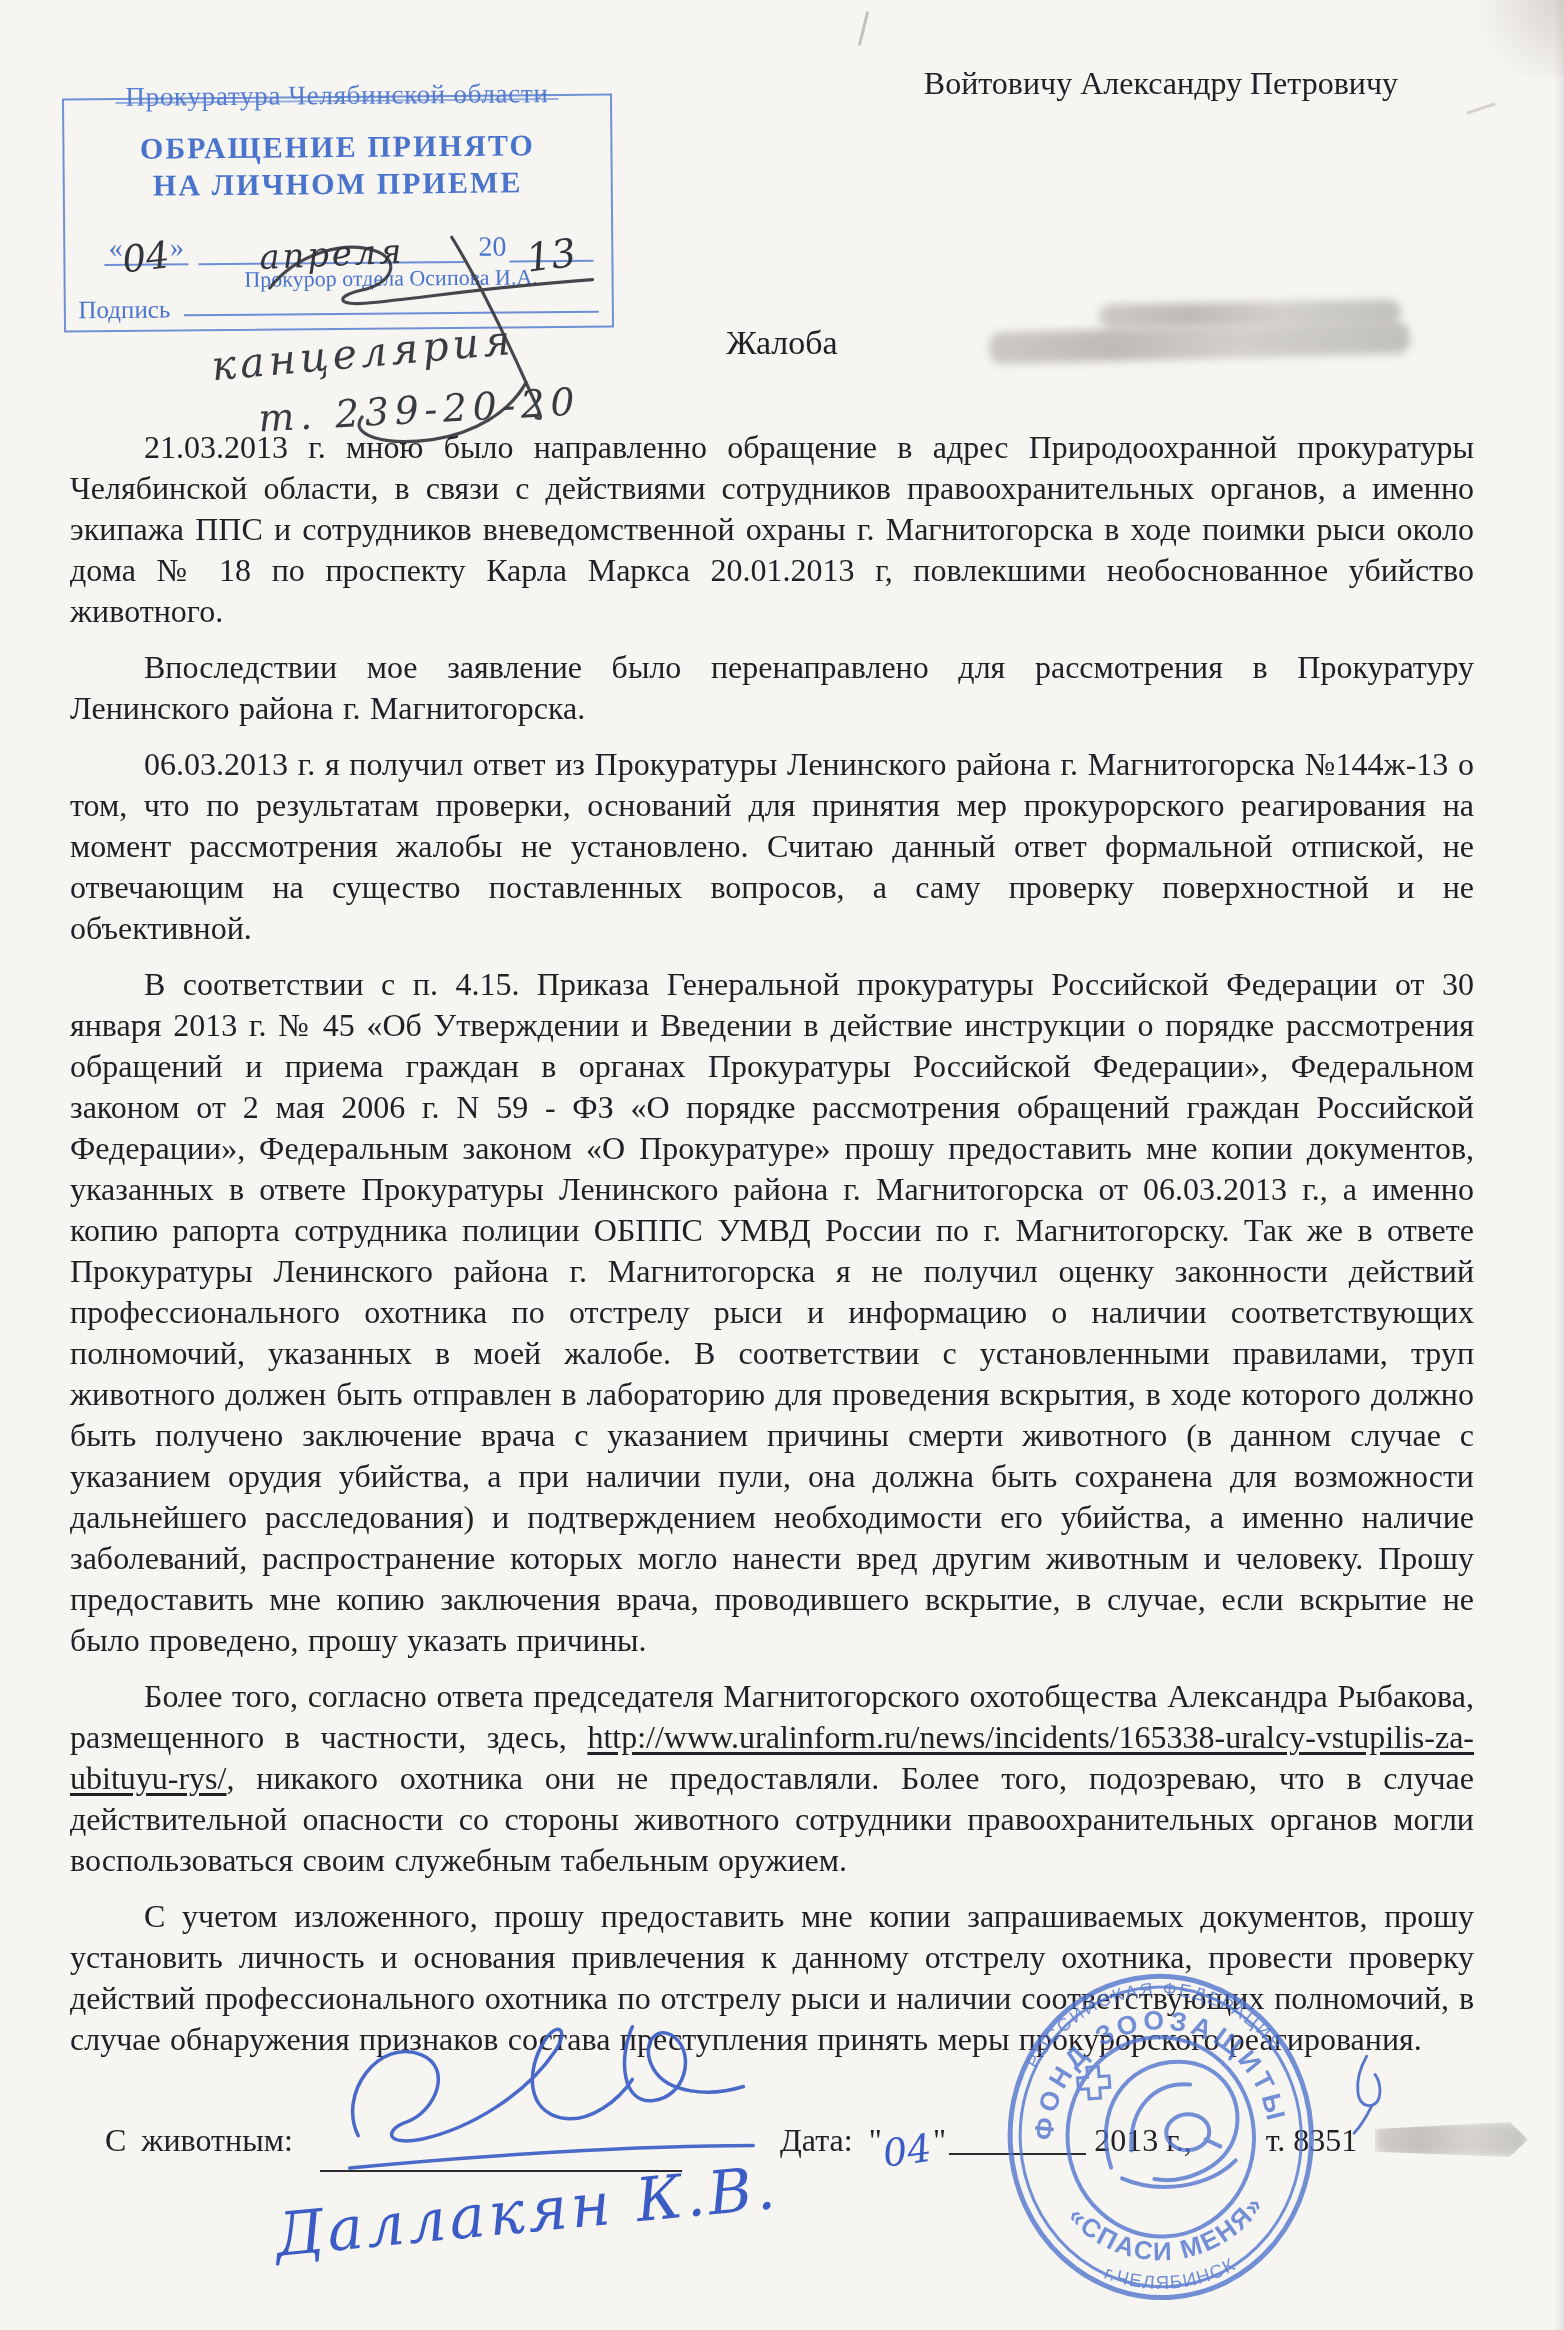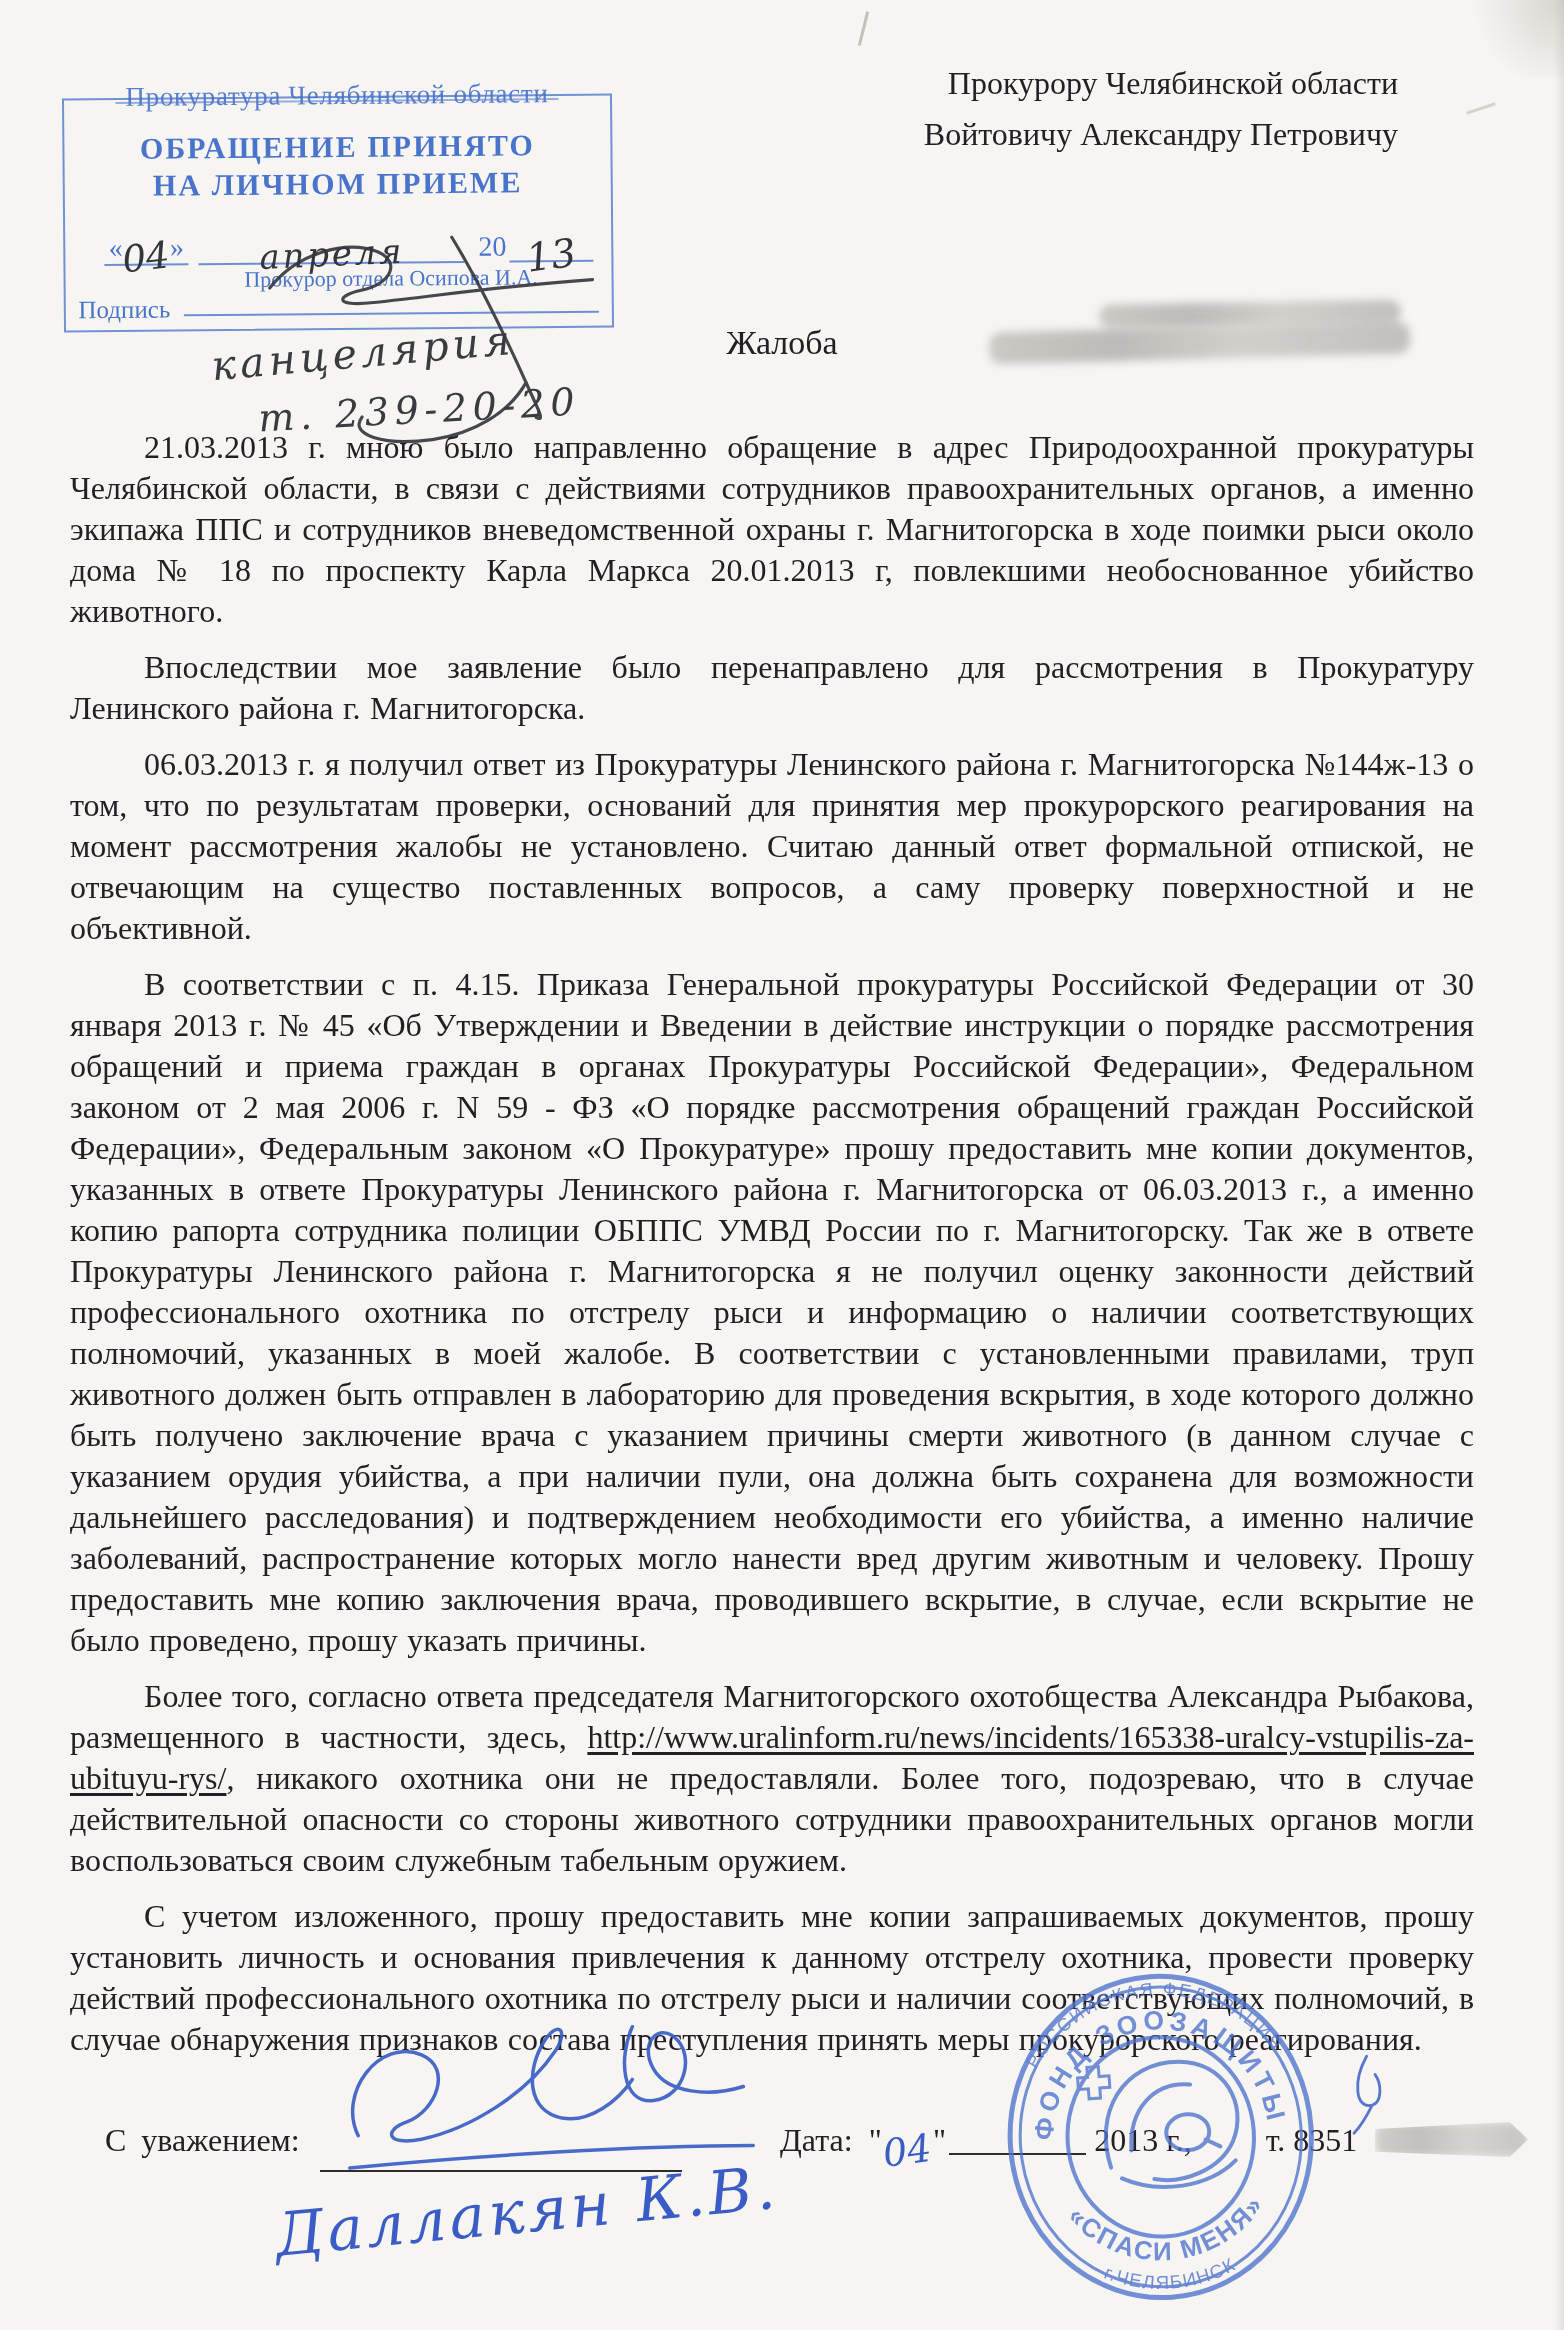--- a/index.html
+++ b/index.html
@@ -125,38 +125,37 @@
         <path d="M 40,150 C 80,100 150,82 195,100 C 228,115 212,146 172,154 C 136,161 128,178 188,172 C 290,162 370,150 500,142"></path>
         <path d="M 300,80 C 330,130 370,210 405,290 C 420,325 432,345 418,338"></path>
         <path d="M 404,288 C 380,330 330,360 270,368 C 200,377 150,360 170,335"></path>
       </g>
     </svg>
   </div>
   <div class="hw-note n1">канцелярия</div>
   <div class="hw-note n2">т. 239-20-20</div>
 
   <div class="recipient">
-    <div>Прокурору Челябинской области</div>
     <div>Войтовичу Александру Петровичу</div>
   </div>
   <div class="redact r1"></div>
   <div class="redact r2"></div>
 
   <div class="title">Жалоба</div>
 
   <div class="body-text">
     <p>21.03.2013 г. мною было направленно обращение в адрес Природоохранной прокуратуры Челябинской области, в связи с действиями сотрудников правоохранительных органов, а именно экипажа ППС и сотрудников вневедомственной охраны г. Магнитогорска в ходе поимки рыси около дома № 18 по проспекту Карла Маркса 20.01.2013 г, повлекшими необоснованное убийство животного.</p>
     <p>Впоследствии мое заявление было перенаправлено для рассмотрения в Прокуратуру Ленинского района г. Магнитогорска.</p>
     <p>06.03.2013 г. я получил ответ из Прокуратуры Ленинского района г. Магнитогорска №144ж-13 о том, что по результатам проверки, оснований для принятия мер прокурорского реагирования на момент рассмотрения жалобы не установлено. Считаю данный ответ формальной отпиской, не отвечающим на существо поставленных вопросов, а саму проверку поверхностной и не объективной.</p>
     <p>В соответствии с п. 4.15. Приказа Генеральной прокуратуры Российской Федерации от 30 января 2013 г. № 45 «Об Утверждении и Введении в действие инструкции о порядке рассмотрения обращений и приема граждан в органах Прокуратуры Российской Федерации», Федеральном законом от 2 мая 2006 г. N 59 - ФЗ «О порядке рассмотрения обращений граждан Российской Федерации», Федеральным законом «О Прокуратуре» прошу предоставить мне копии документов, указанных в ответе Прокуратуры Ленинского района г. Магнитогорска от 06.03.2013 г., а именно копию рапорта сотрудника полиции ОБППС УМВД России по г. Магнитогорску. Так же в ответе Прокуратуры Ленинского района г. Магнитогорска я не получил оценку законности действий профессионального охотника по отстрелу рыси и информацию о наличии соответствующих полномочий, указанных в моей жалобе. В соответствии с установленными правилами, труп животного должен быть отправлен в лабораторию для проведения вскрытия, в ходе которого должно быть получено заключение врача с указанием причины смерти животного (в данном случае с указанием орудия убийства, а при наличии пули, она должна быть сохранена для возможности дальнейшего расследования) и подтверждением необходимости его убийства, а именно наличие заболеваний, распространение которых могло нанести вред другим животным и человеку. Прошу предоставить мне копию заключения врача, проводившего вскрытие, в случае, если вскрытие не было проведено, прошу указать причины.</p>
     <p><span>Более того, согласно ответа председателя Магнитогорского охотобщества Александра Рыбакова, размещенного в частности, здесь, </span><span class="doc-link">http://www.uralinform.ru/news/incidents/165338-uralcy-vstupilis-za-ubituyu-rys/</span><span>, никакого охотника они не предоставляли. Более того, подозреваю, что в случае действительной опасности со стороны животного сотрудники правоохранительных органов могли воспользоваться своим служебным табельным оружием.</span></p>
     <p>С учетом изложенного, прошу предоставить мне копии запрашиваемых документов, прошу установить личность и основания привлечения к данному отстрелу охотника, провести проверку действий профессионального охотника по отстрелу рыси и наличии соответствующих полномочий, в случае обнаружения признаков состава преступления принять меры прокурорского реагирования.</p>
   </div>
 
-  <div class="regards">С  уважением:</div>
+  <div class="regards">С  животным:</div>
   <div class="sig-underline"></div>
   <svg class="big-sig" width="492" height="211" viewBox="0 0 700 300">
     <g fill="none" stroke="#3b5fc6" stroke-width="5" stroke-linecap="round" opacity=".92">
       <path d="M 80,210 C 50,150 110,70 170,95 C 215,114 190,175 150,190 C 115,202 120,225 170,215 C 240,200 320,150 360,90 C 380,60 365,45 345,75 C 318,118 320,175 370,185 C 410,192 450,160 470,130"></path>
       <path d="M 470,55 C 450,100 455,165 500,160 C 545,155 560,95 530,70 C 505,50 480,80 500,115 C 520,150 580,155 628,140"></path>
       <path d="M 68,256 C 250,238 480,224 642,224"></path>
     </g>
   </svg>
   <div class="hw-name">Даллакян К.В.</div>
 

